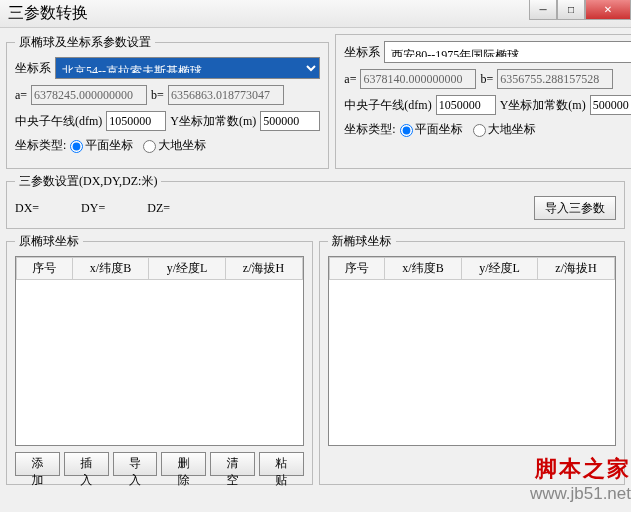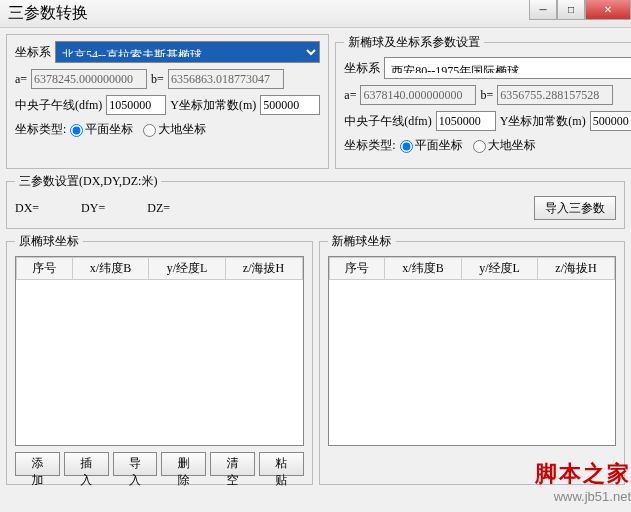--- a/index.html
+++ b/index.html
@@ -24,41 +24,42 @@
 .radio-group input { margin-right: 2px; vertical-align: middle; }
 button { font-family: inherit; font-size: 12px; padding: 2px 10px; height: 24px; border: 1px solid #888; background: linear-gradient(#fdfdfd,#e4e4e4); cursor: pointer; }
 .three-param { display: flex; align-items: center; }
 .three-param .params { display: flex; gap: 42px; flex: 1; }
 .table-wrap { border: 1px solid #888; background: #fff; height: 190px; overflow: auto; }
 table { width: 100%; border-collapse: collapse; }
 th { border: 1px solid #ccc; background: #f5f5f5; font-weight: normal; padding: 2px 10px; font-size: 12px; }
 .btn-row { display: flex; gap: 4px; margin-top: 6px; }
 .watermark { position: absolute; right: 0; bottom: 8px; text-align: right; color: #c00; font-family: "KaiTi","楷体",serif; }
 .watermark .big { font-size: 22px; font-weight: bold; letter-spacing: 2px; }
-.watermark .url { font-size: 13px; color: #888; font-family: Arial; }
+.watermark .url { font-size: 17px; color: #888; font-family: Arial; }
 .flex1 { flex: 1; min-width: 0; }
 .w60 { width: 60px; }
 .w110 { width: 116px; }
 </style>
 </head>
 <body>
 
 <div class="titlebar">
   <span class="titlebar-text">三参数转换</span>
   <div class="winbtns">
     <div class="winbtn">─</div>
     <div class="winbtn">□</div>
     <div class="winbtn close">✕</div>
   </div>
 </div>
 
 <div class="content">
   <div class="two-col">
 
     <fieldset>
+      <legend>原椭球及坐标系参数设置</legend>
       <div class="row">
         <label>坐标系</label>
         <select class="sel-src flex1"><option>北京54--克拉索夫斯基椭球</option></select>
       </div>
       <div class="row">
         <label>a=</label>
         <input type="text" readonly="" class="w110" value="6378245.000000000" style="">
         <label>b=</label>
         <input type="text" readonly="" class="w110" value="6356863.018773047" style="">
       </div>
@@ -71,21 +72,20 @@
       <div class="row">
         <label>坐标类型:</label>
         <span class="radio-group">
           <label><input type="radio" name="st" checked="" style=""><span>平面坐标</span></label>
           <label><input type="radio" name="st" style=""><span>大地坐标</span></label>
         </span>
       </div>
     </fieldset>
 
     <fieldset>
-      <legend>新椭球及坐标系参数设置</legend>
       <div class="row">
         <label>坐标系</label>
         <select class="flex1"><option>西安80--1975年国际椭球</option></select>
       </div>
       <div class="row">
         <label>a=</label>
         <input type="text" readonly="" class="w110" value="6378140.000000000" style="">
         <label>b=</label>
         <input type="text" readonly="" class="w110" value="6356755.288157528" style="">
       </div>

